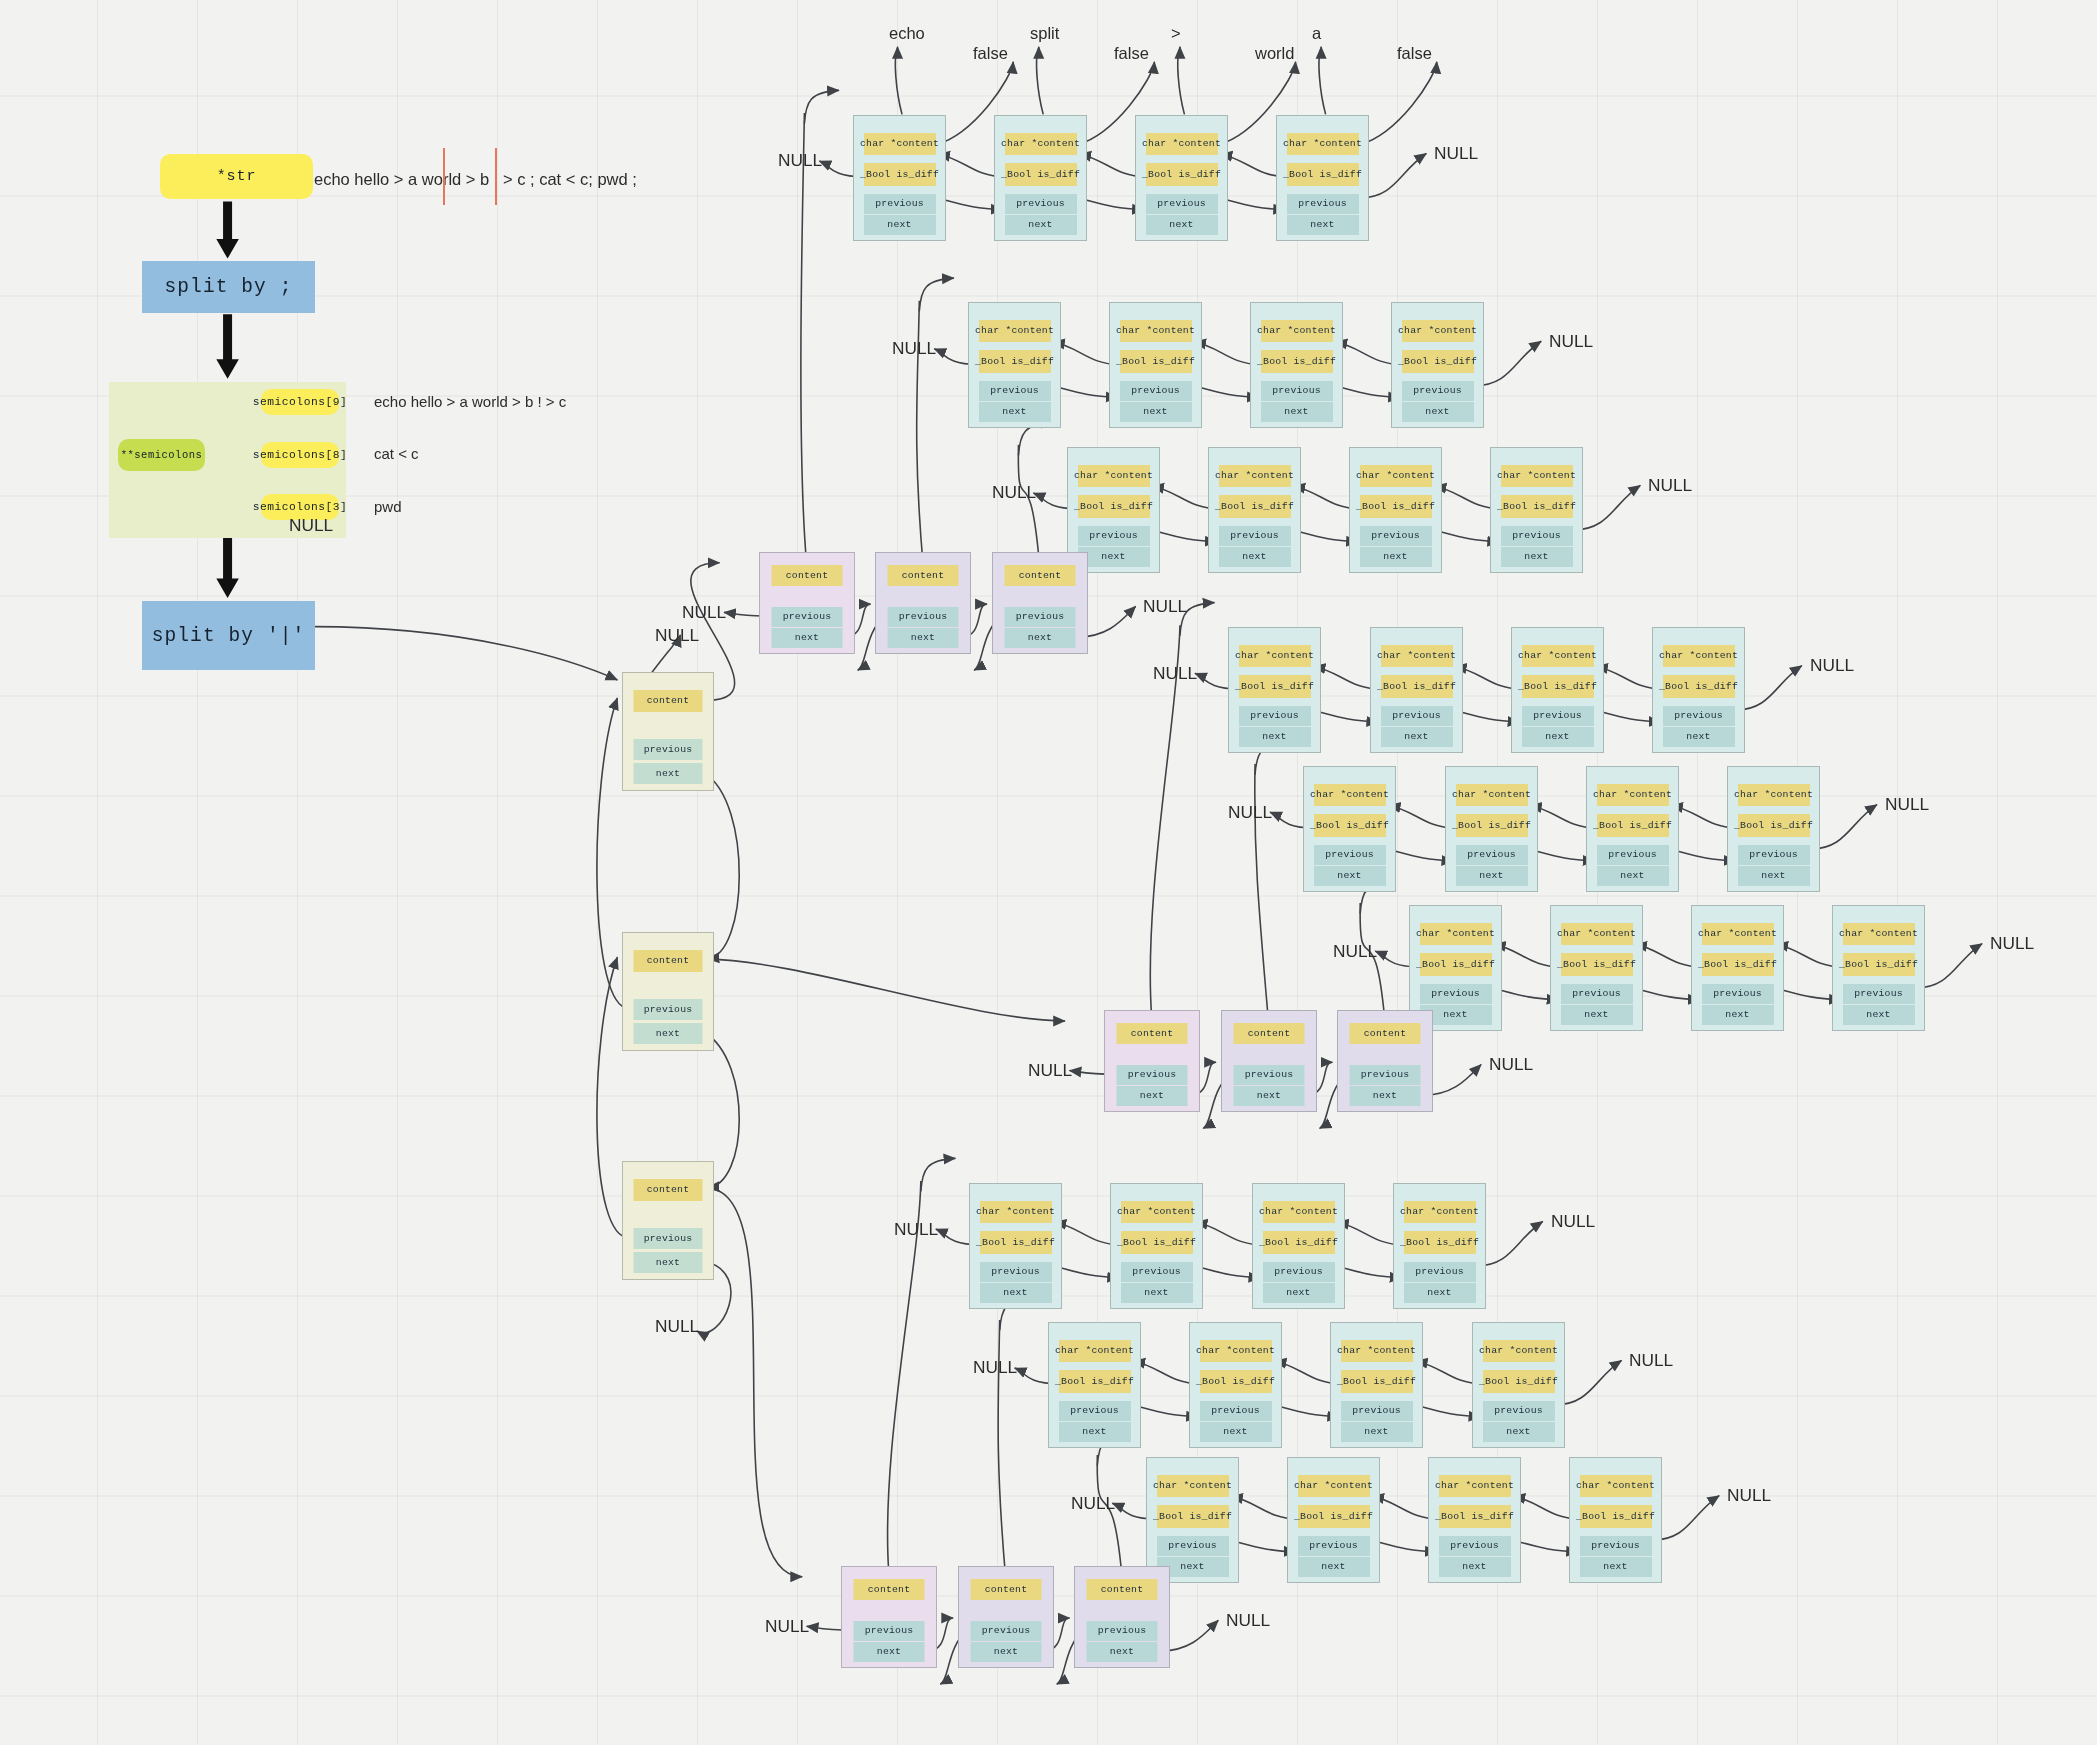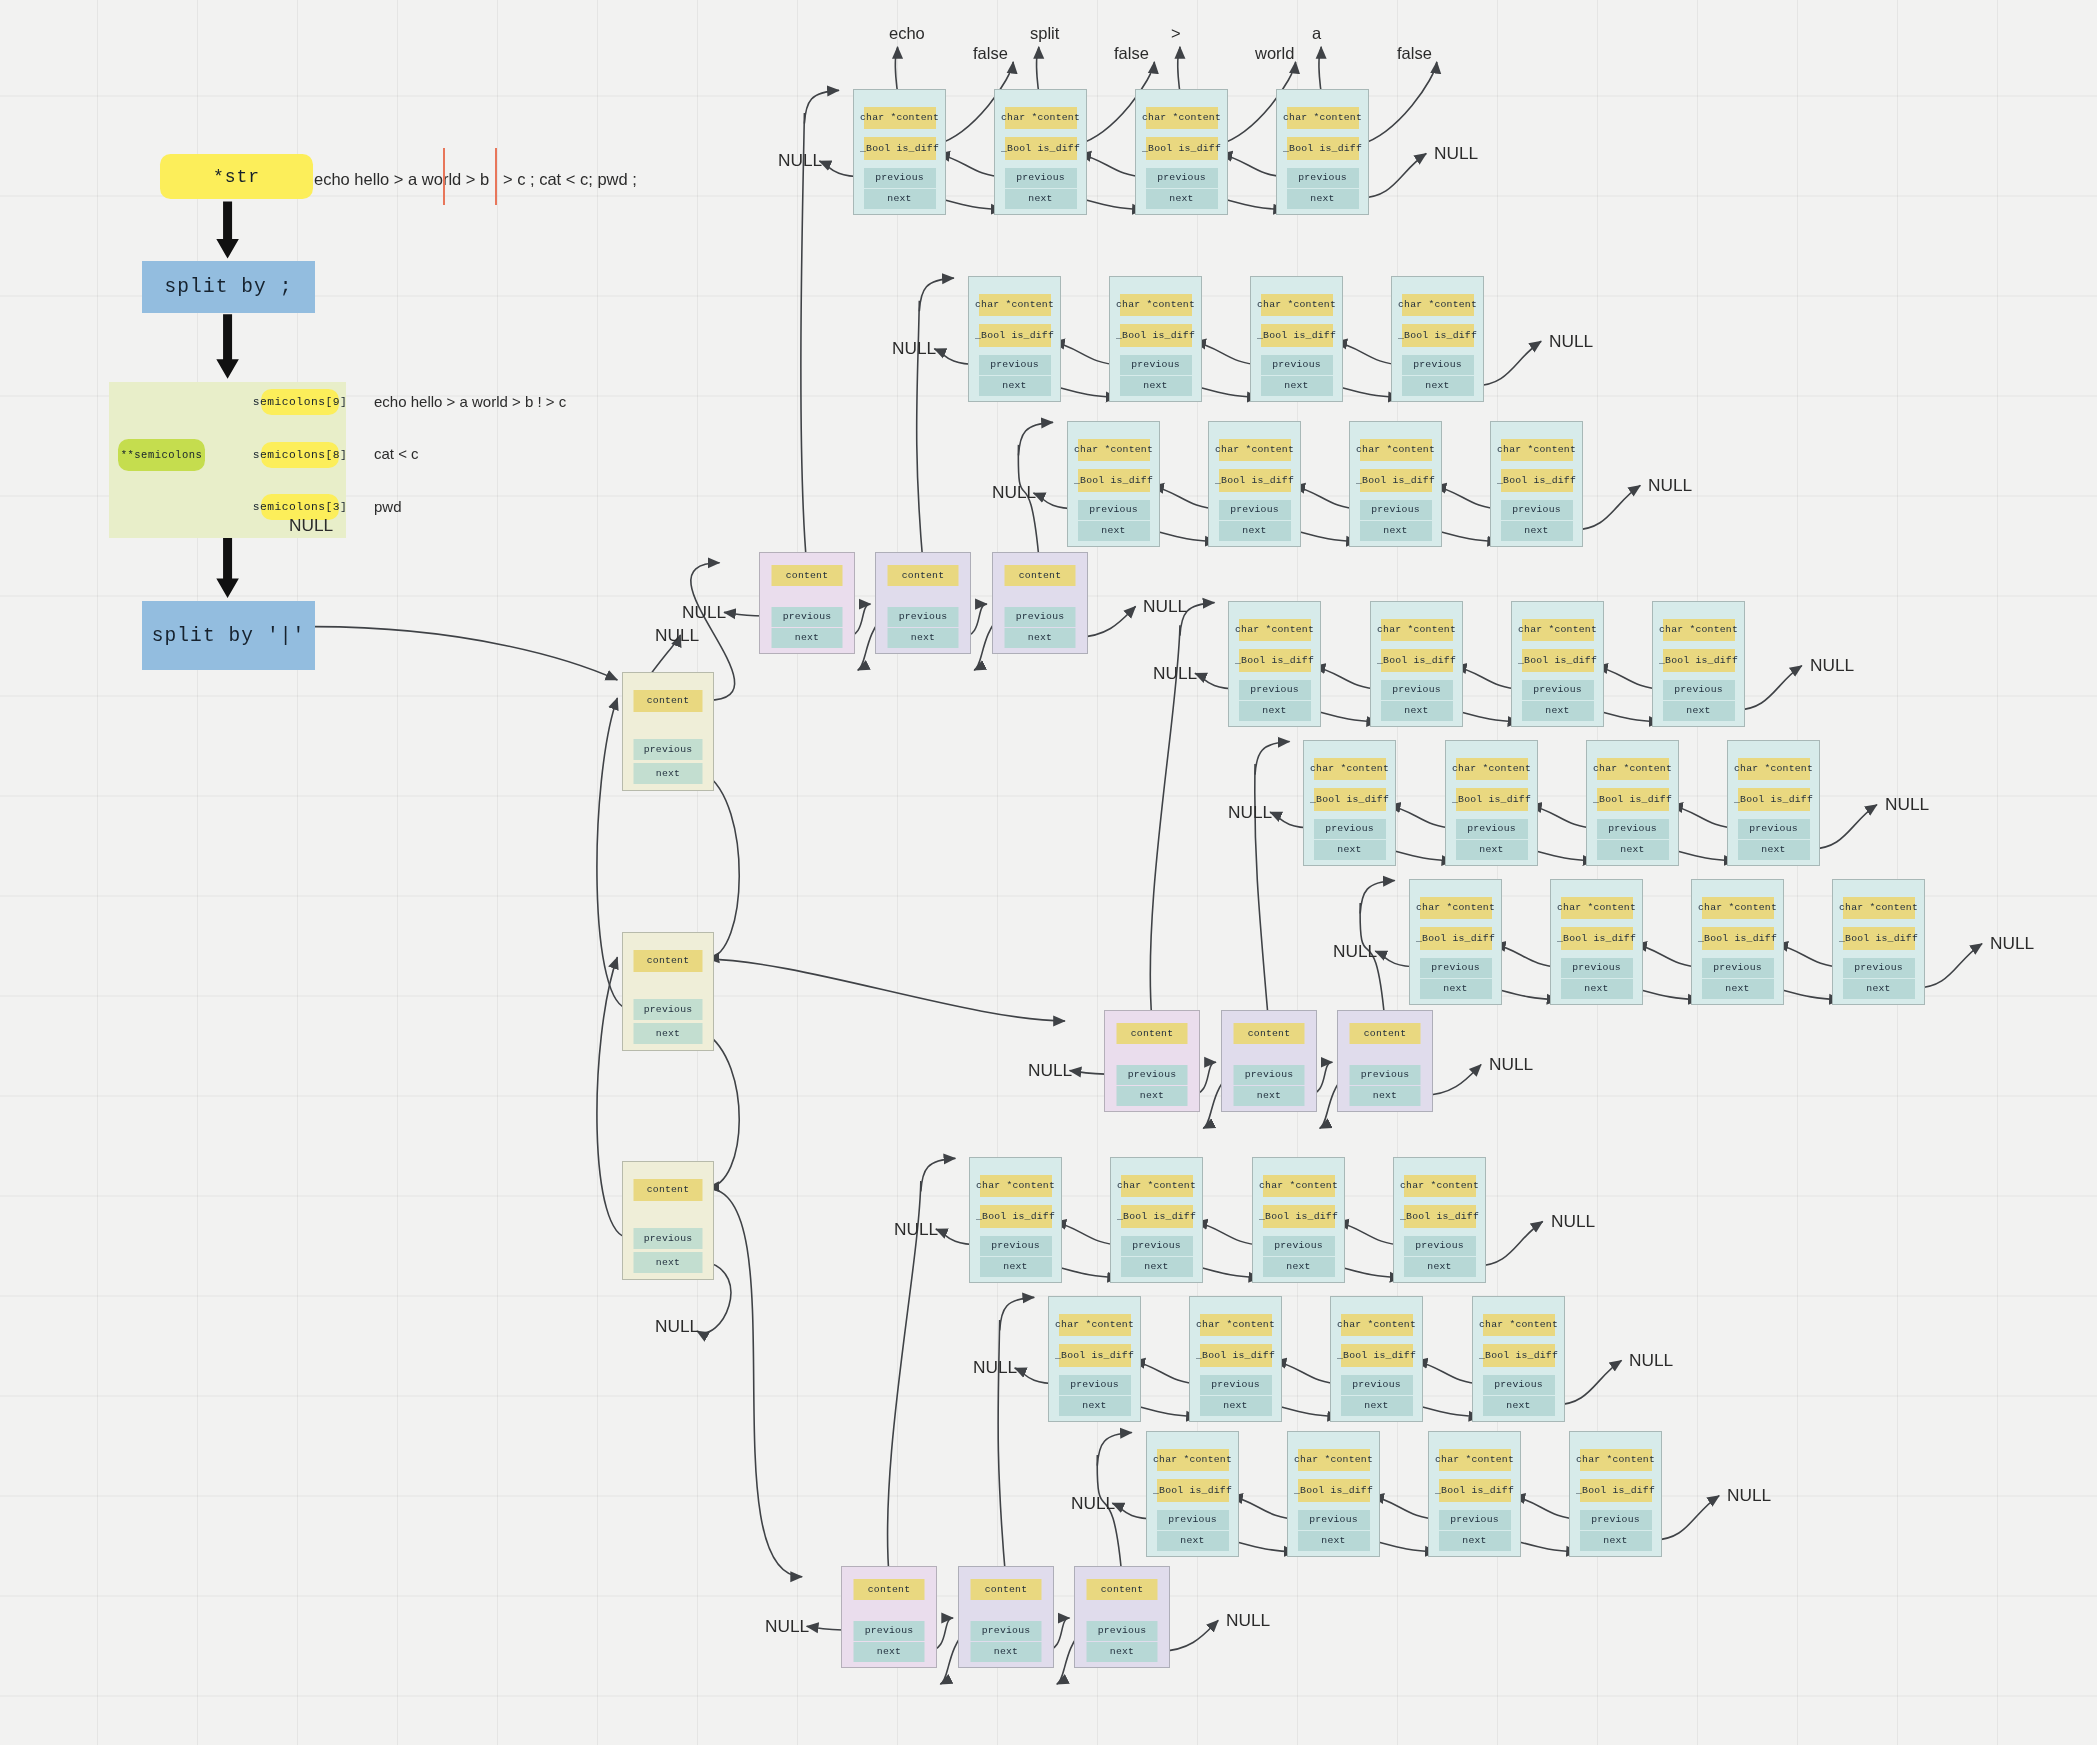--- a/index.html
+++ b/index.html
@@ -32,21 +32,21 @@
   .abs{position:absolute;box-sizing:border-box;}
 
   
   .pill{
     border-radius:10.5px;
     display:flex;align-items:center;justify-content:center;
     font-family:"Liberation Mono", monospace;
     letter-spacing:0.9px;
     color:#15202b;
   }
-  .pill-str{background:#fcee5a;font-size:18px;}
+  .pill-str{background:#fcee5a;font-size:15px;}
   .pill-semi{background:#fcee5a;font-size:11.3px;letter-spacing:0.5px;}
   .pill-semiroot{background:#c5dd4e;font-size:10.5px;letter-spacing:0.5px;}
 
   .proc{
     background:#93bddf;
     display:flex;align-items:center;justify-content:center;
     font-family:"Liberation Mono", monospace;
     font-size:19.5px;letter-spacing:1.1px;color:#16222e;
   }
   .group-box{background:#e8eec9;}
@@ -63,21 +63,21 @@
   .tok-lbl{font-size:16.5px;color:#2b2b2b;font-family:"Liberation Sans",sans-serif;}
   .sep-bar{position:absolute;width:1.5px;background:#e8765a;}
 
   
   .struct{
     position:absolute;
     box-sizing:border-box;
     border:0.8px solid rgba(80,90,90,.35);
     display:flex;flex-direction:column;align-items:center;
   }
-  .struct.char-node{background:#d7ebea;}
+  .struct.char-node{background:#d7ebea;margin-top:26px;}
   .struct.tok-node{background:#e0dcec;}
   .struct.tok-node.first{background:#eadded;}
   .struct.cmd-node{background:#efeed8;}
 
   .fld{
     box-sizing:border-box;
     display:flex;align-items:center;justify-content:center;
     font-family:"Liberation Mono", monospace;
     font-size:9.8px;
     color:#1d2b3a;

